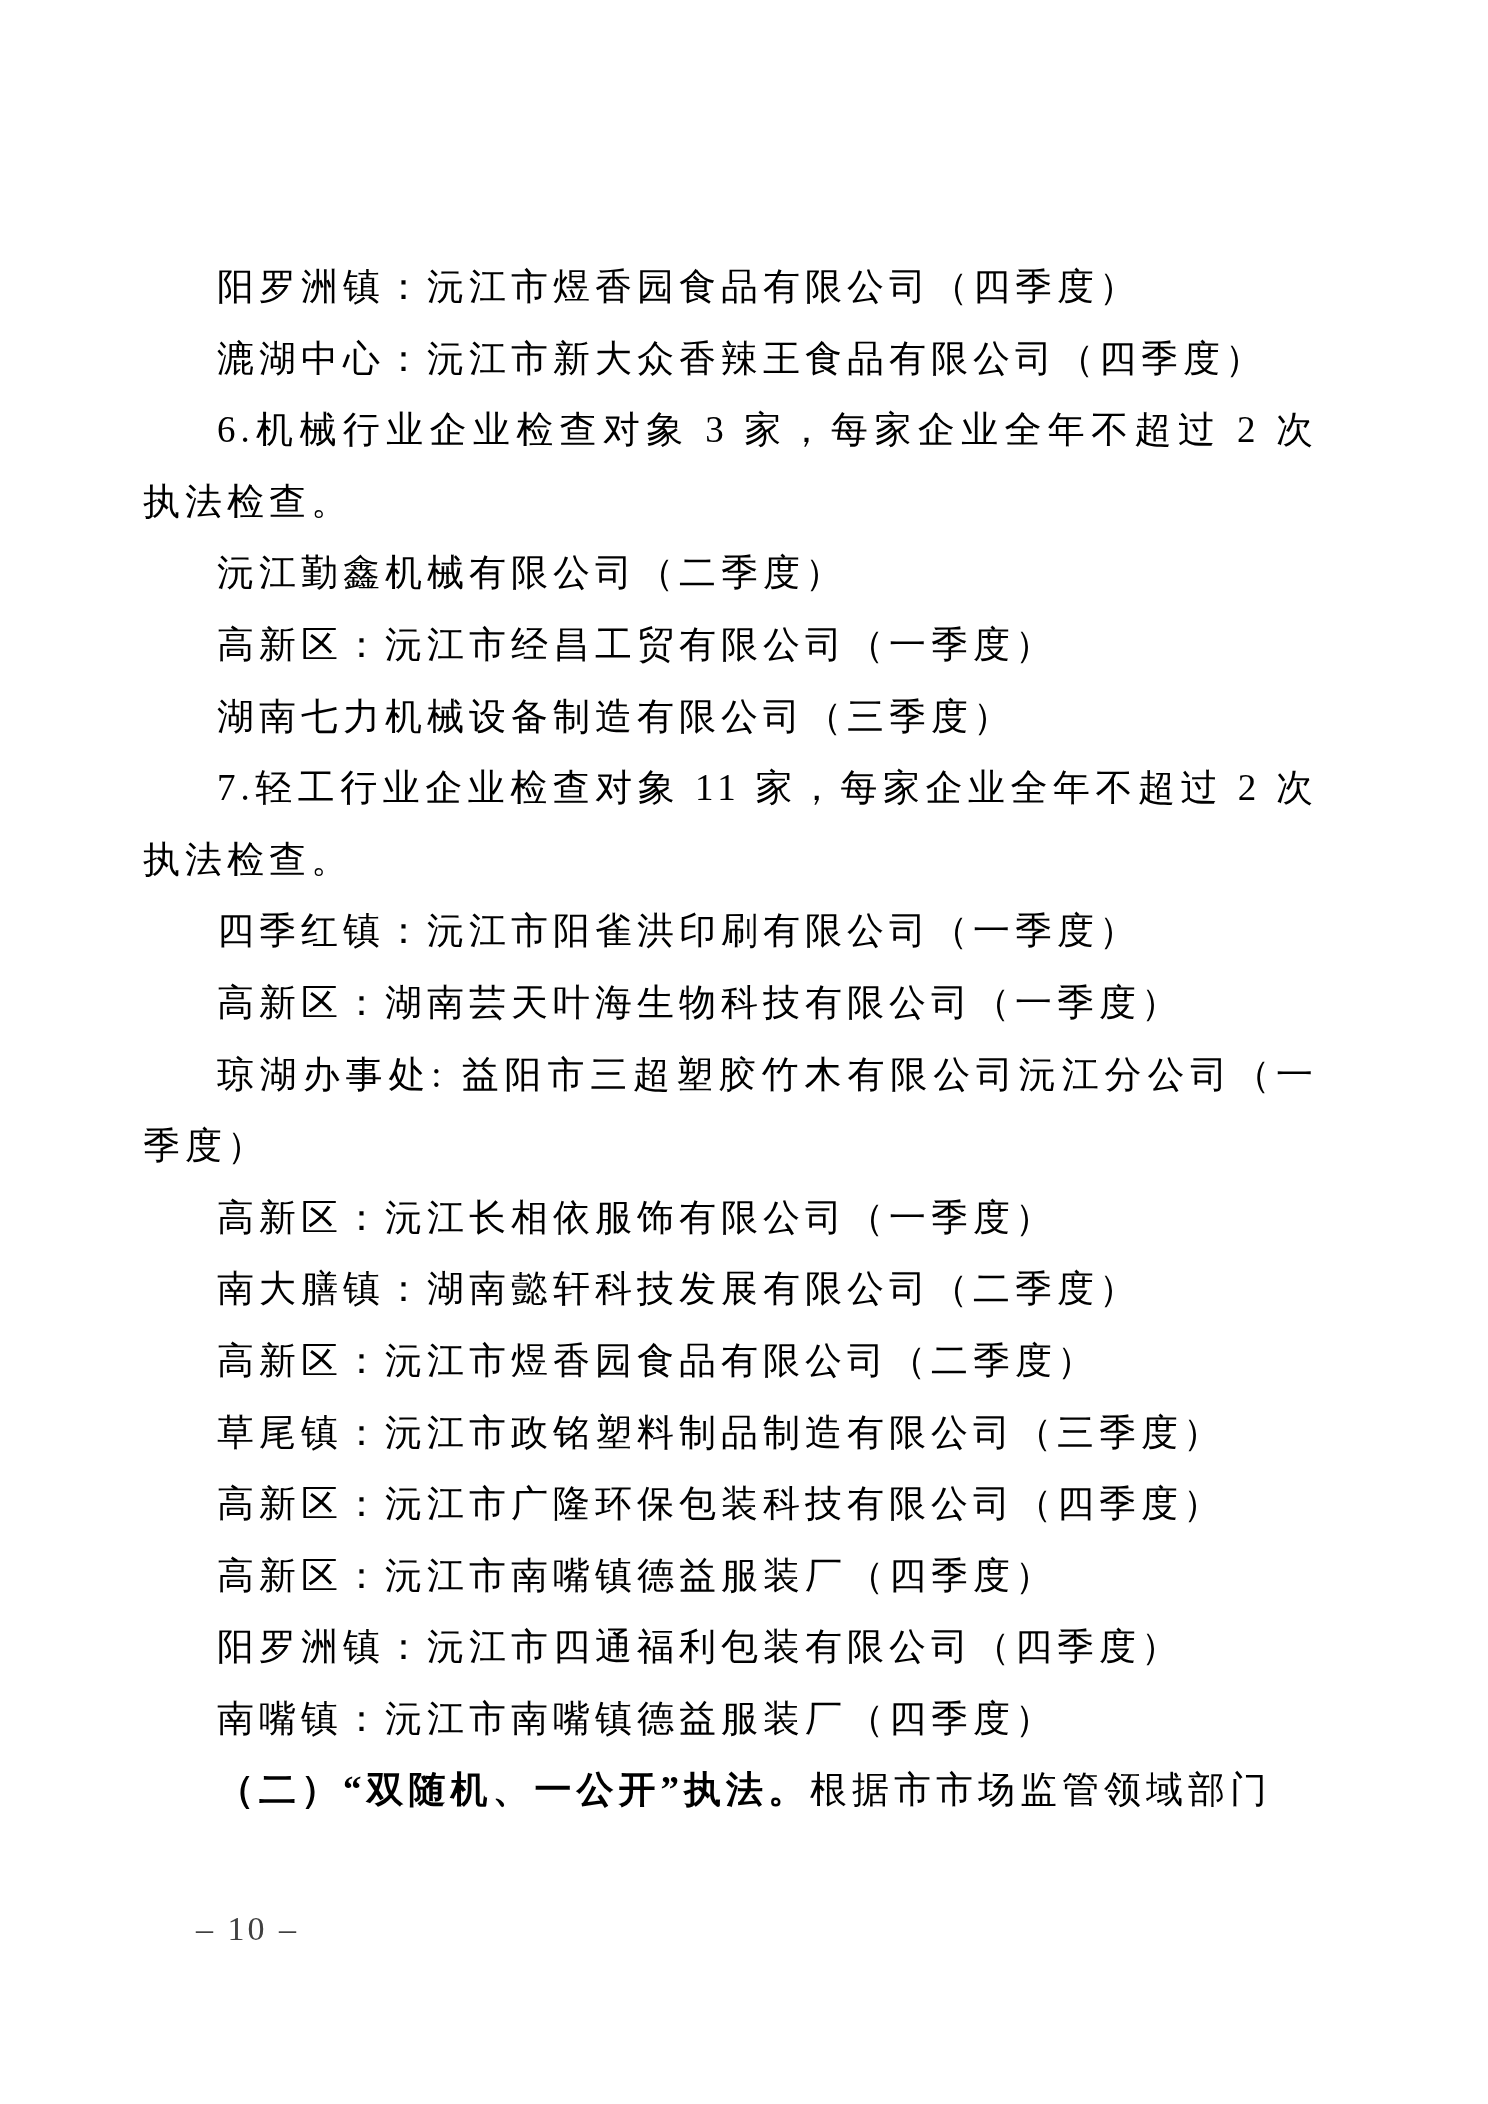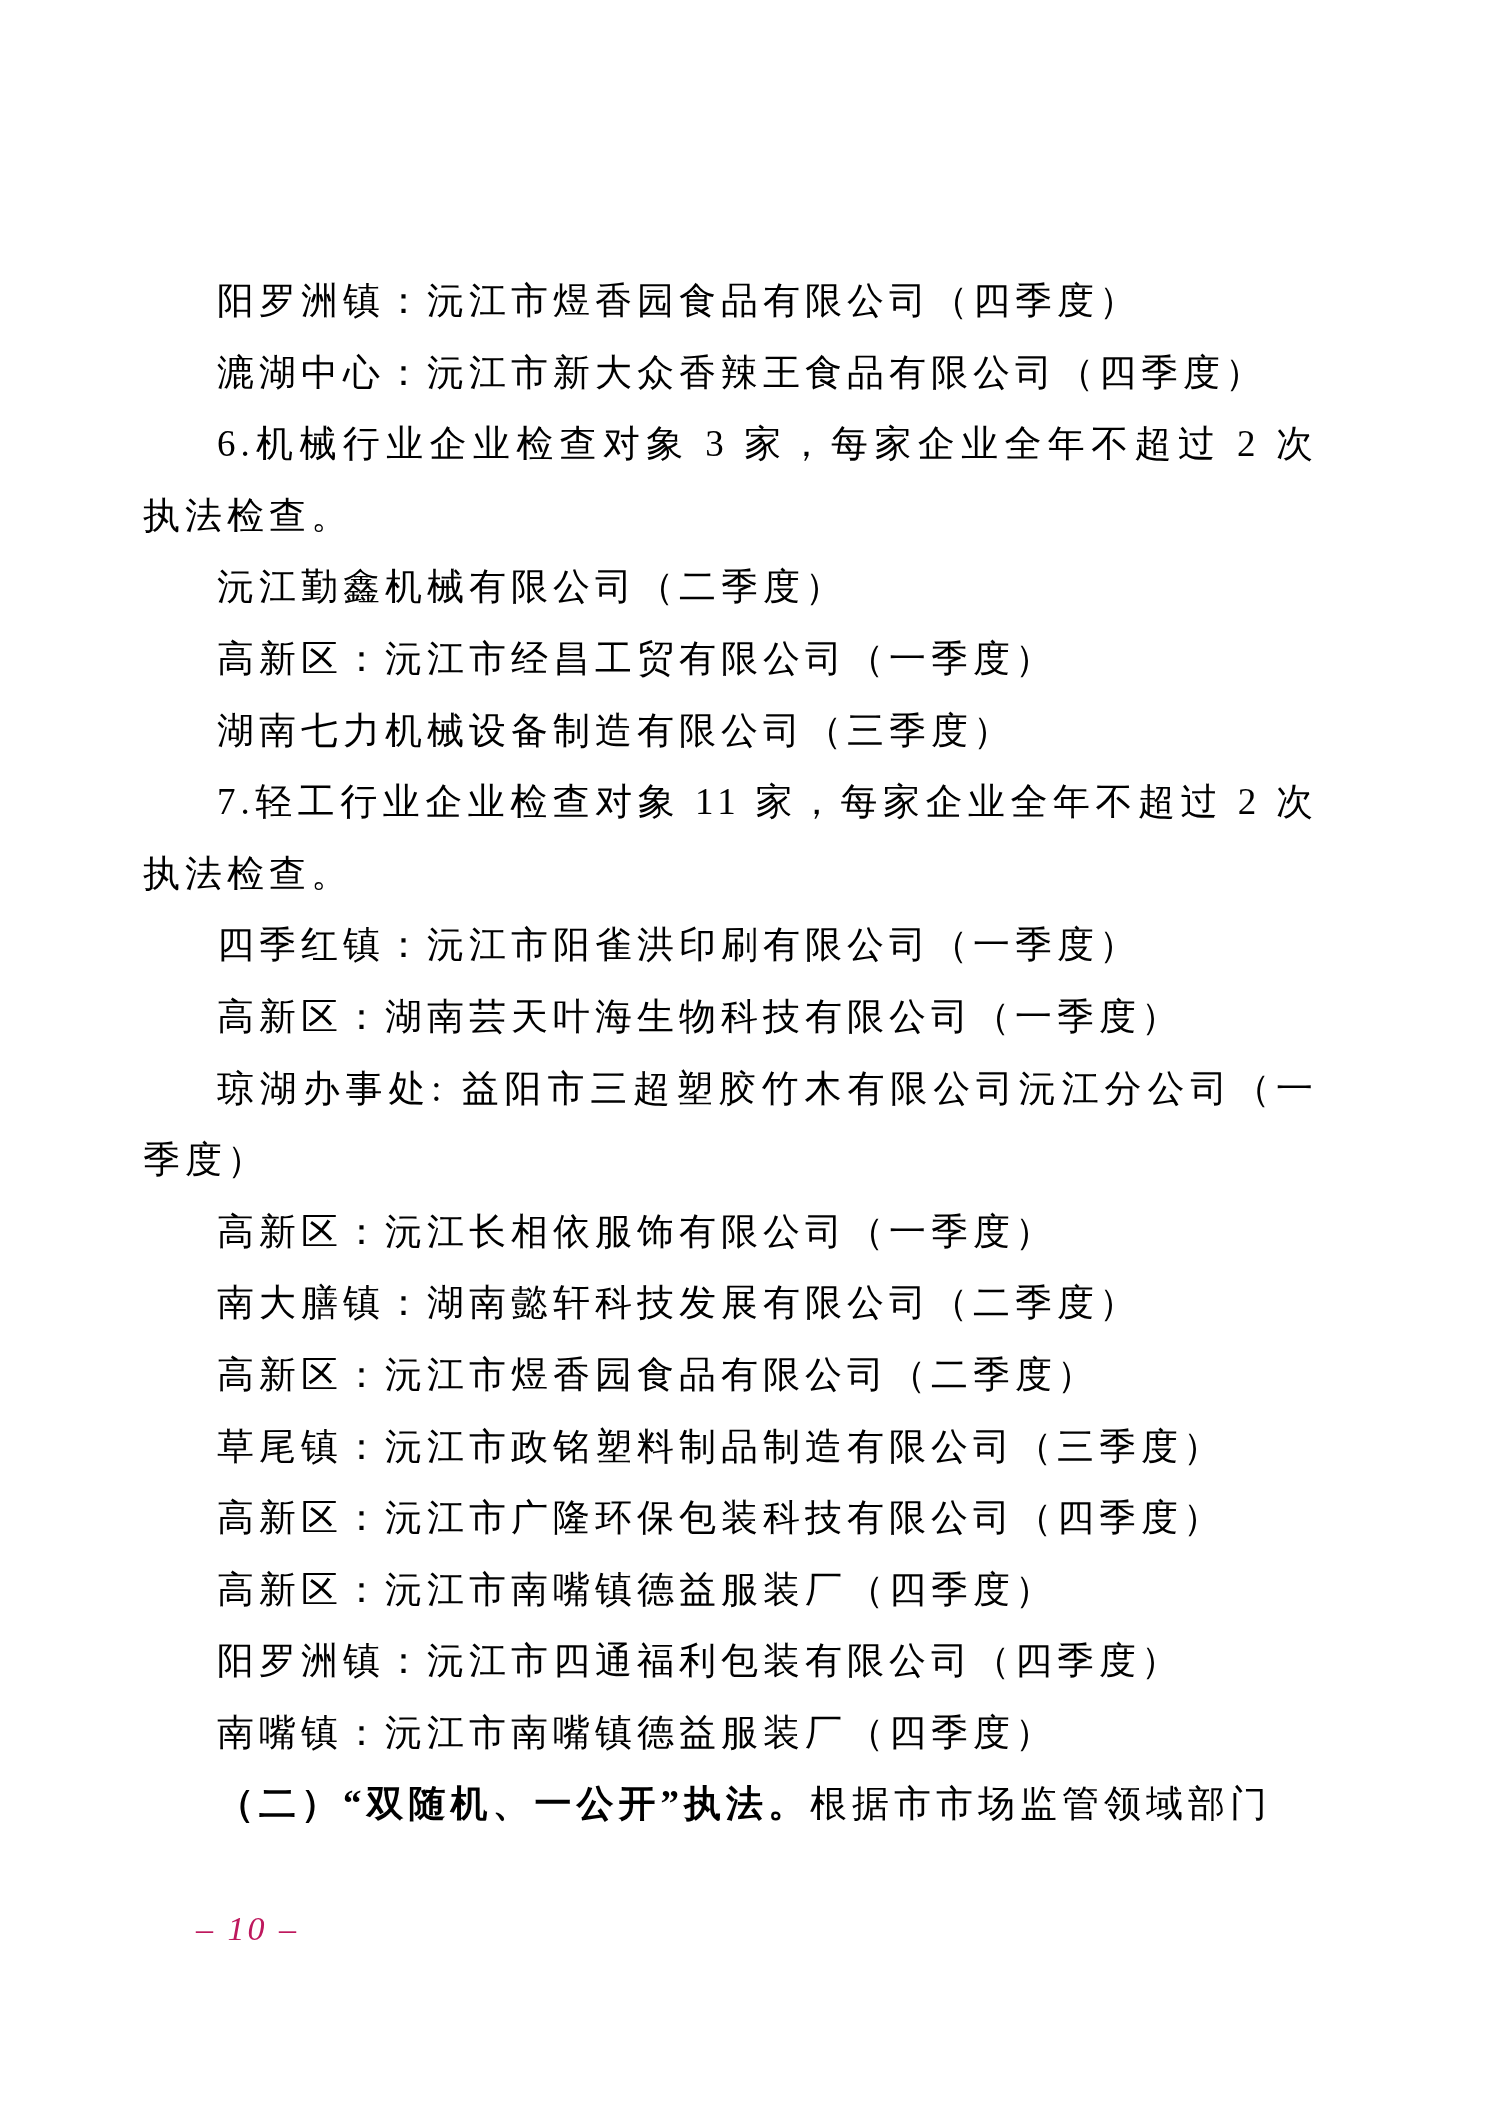--- a/index.html
+++ b/index.html
@@ -8,43 +8,42 @@
     height: 2104px;
     background: #ffffff;
     position: relative;
     font-family: "Liberation Serif", "DejaVu Serif", serif;
     color: #000000;
     overflow: hidden;
   }
   .doc-body {
     position: absolute;
     left: 143px;
-    top: 265px;
+    top: 251px;
     width: 1175px;
   }
   .para {
     font-size: 37px;
     line-height: 71.6px;
     letter-spacing: 5px;
     text-indent: 74px;
     text-align: justify;
     word-break: normal;
     margin: 0;
   }
   .para .lead {
     font-weight: bold;
   }
   .page-footer {
     position: absolute;
     left: 196px;
     top: 1910px;
     font-size: 34px;
     letter-spacing: 3px;
-    color: #be185d;
-    font-style: italic;
+    color: #404040;
   }
 </style>
 </head>
 <body>
 
 <div class="doc-body">
   <p class="para">阳罗洲镇：沅江市煜香园食品有限公司（四季度）</p>
   <p class="para">漉湖中心：沅江市新大众香辣王食品有限公司（四季度）</p>
   <p class="para">6.机械行业企业检查对象 3 家，每家企业全年不超过 2 次执法检查。</p>
   <p class="para">沅江勤鑫机械有限公司（二季度）</p>

